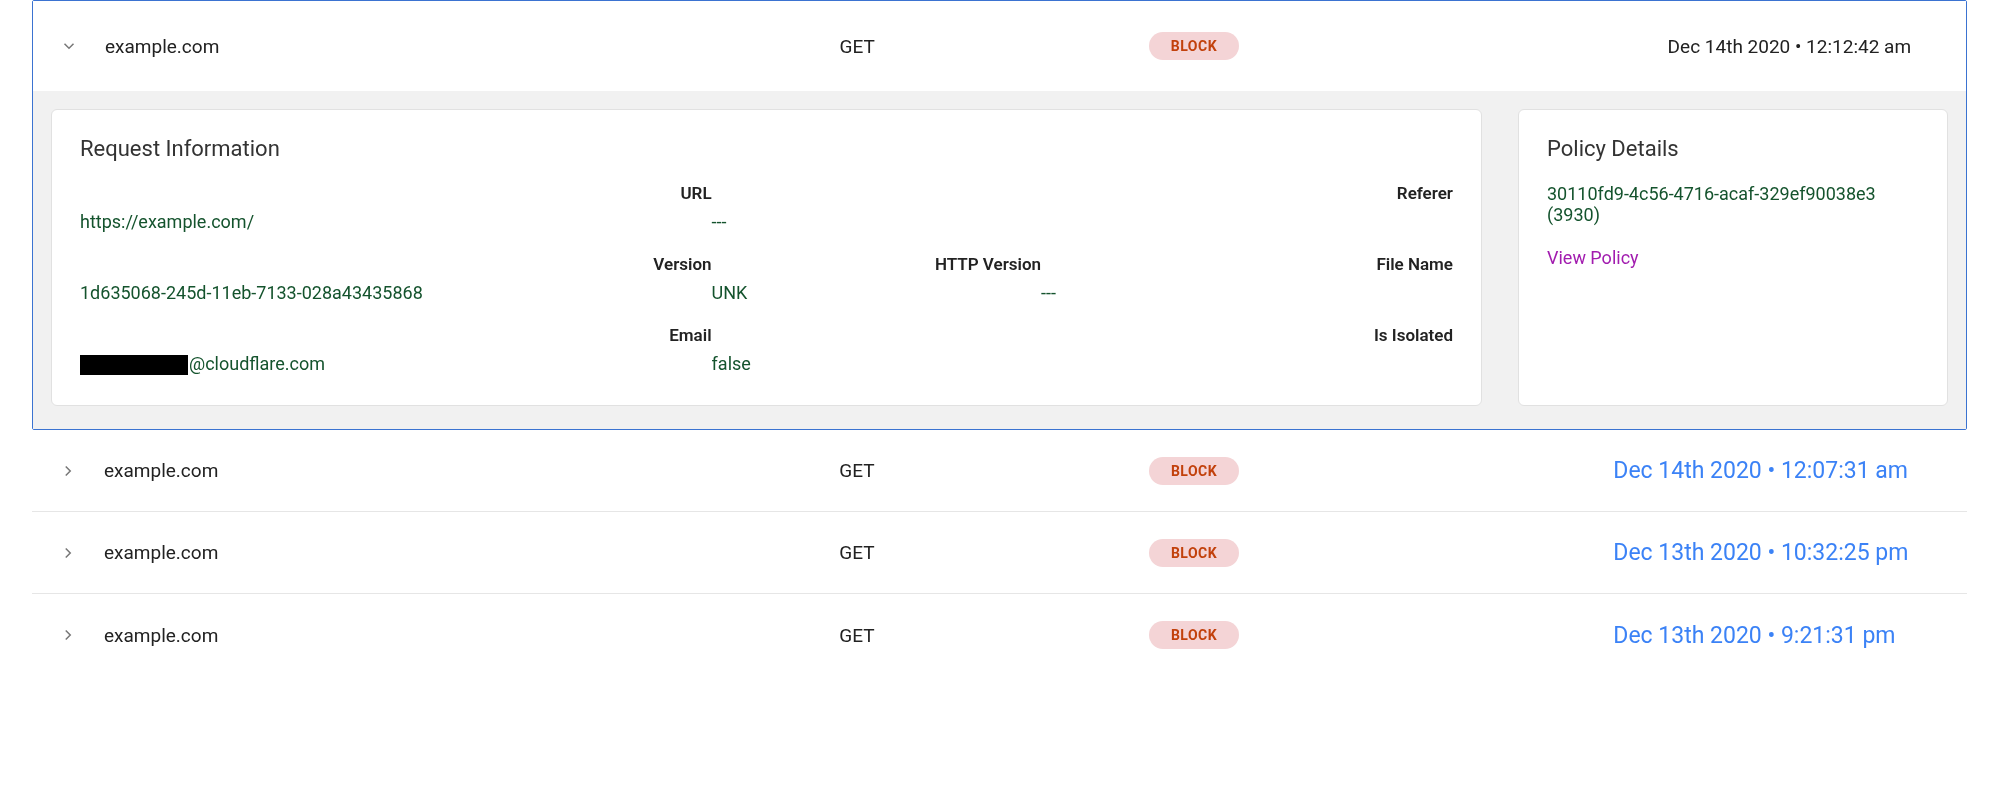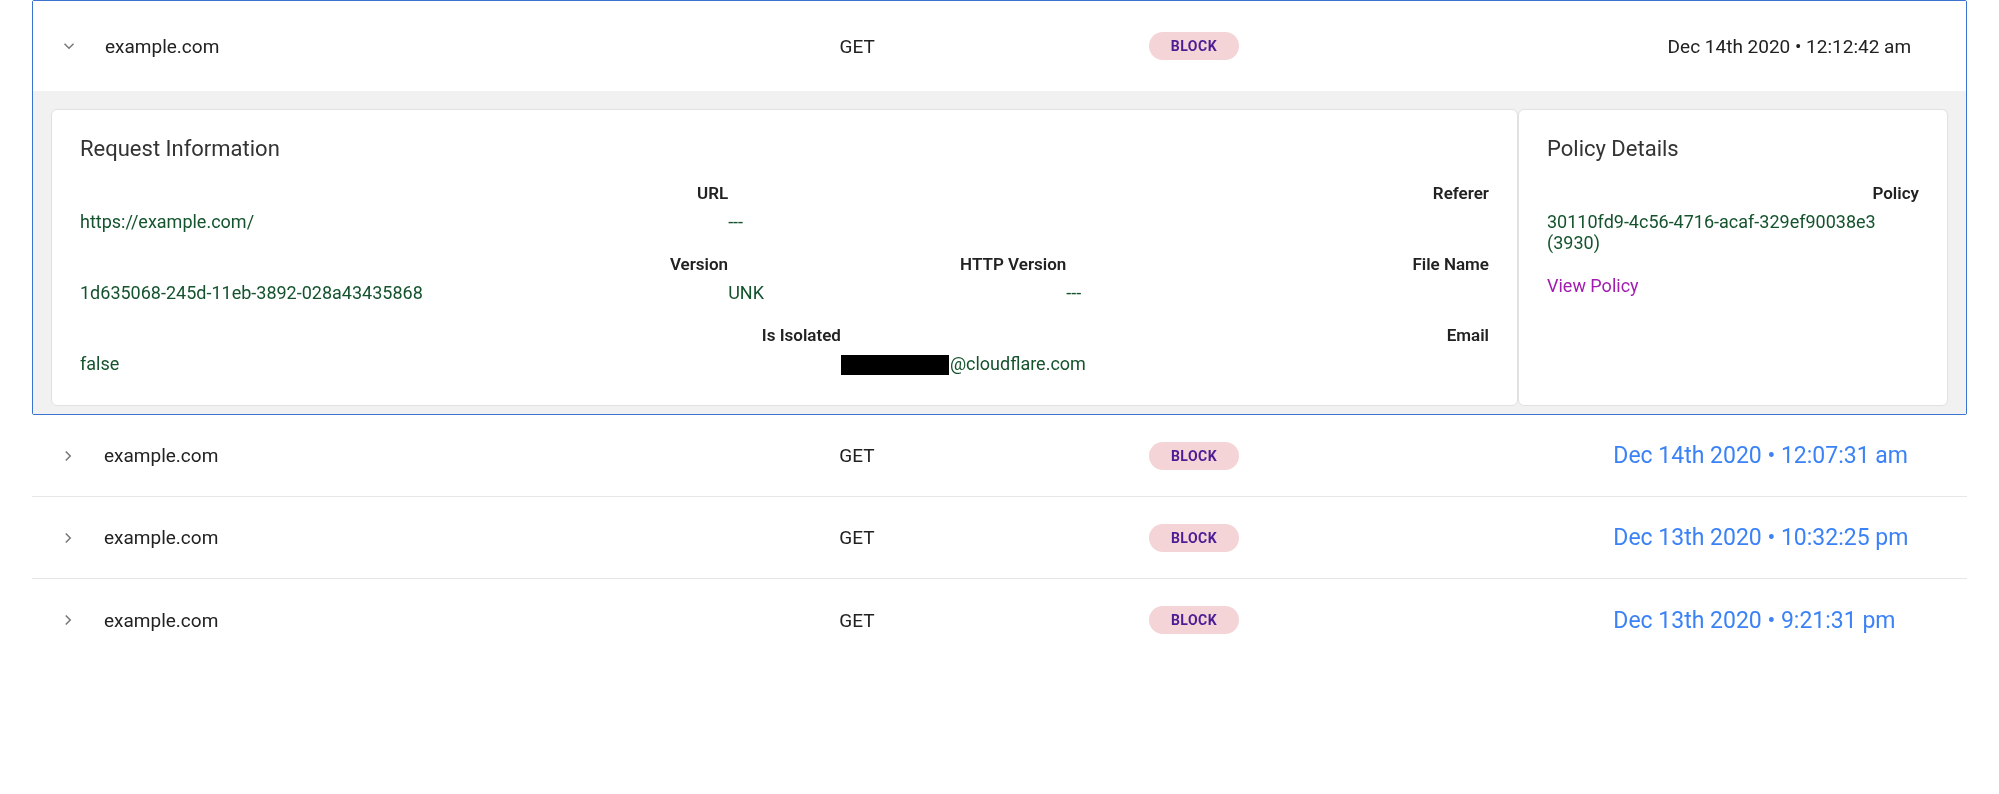--- a/index.html
+++ b/index.html
@@ -53,21 +53,21 @@
       flex: 0 0 24%;
     }
     .row .col-time {
       flex: 1;
       font-size: 23px;
       color: #3b82f6;
     }
     .badge {
       display: inline-block;
       background: #f4d4d6;
-      color: #4c1d95;
+      color: #c2410c;
       font-weight: 700;
       font-size: 14px;
       letter-spacing: 0.5px;
       padding: 6px 22px;
       border-radius: 999px;
     }
     .expanded-wrapper {
       border: 1px solid #3b73d1;
       border-radius: 2px;
     }
@@ -78,22 +78,23 @@
       height: 90px;
       cursor: pointer;
     }
     .expanded-row .chevron { width: 72px; display:flex; justify-content:center; align-items:center;}
     .expanded-row .col-domain { flex: 0 0 38%; font-size: 19px;}
     .expanded-row .col-method { flex: 0 0 16%; font-size:19px;}
     .expanded-row .col-status { flex: 0 0 24%; }
     .expanded-row .col-time { flex: 1; font-size:19px;text-align:center;}
     .details-bg {
       background: #f1f1f1;
-      padding: 18px 18px 8px 18px;
-      display: flex;
+      padding: 18px 18px 23px 18px;
+      display: flex;
+      gap: 36px;
     }
     .card {
       background: #fff;
       border: 1px solid #e1e1e1;
       border-radius: 6px;
       padding: 26px 28px 30px 28px;
     }
     .card-left {
       flex: 1 1 auto;
     }
@@ -171,50 +172,49 @@
           </div>
           <div class="field">
             <div class="field-label">Referer</div>
             <div class="field-value">---</div>
           </div>
         </div>
 
         <div class="field-row">
           <div class="field" style="flex:0 0 46%;">
             <div class="field-label">Version</div>
-            <div class="field-value">1d635068-245d-11eb-3892-028a43435868</div>
+            <div class="field-value">1d635068-245d-11eb-7133-028a43435868</div>
           </div>
           <div class="field" style="flex:0 0 24%;">
             <div class="field-label">HTTP Version</div>
             <div class="field-value">UNK</div>
           </div>
           <div class="field">
             <div class="field-label">File Name</div>
             <div class="field-value">---</div>
           </div>
         </div>
 
         <div class="field-row">
-          <div class="field">
-            <div class="field-label">Is Isolated</div>
-            <div class="field-value">false</div>
-          </div>
           <div class="field" style="flex:0 0 46%;">
             <div class="field-label">Email</div>
             <div class="field-value">
               <span class="redacted"></span><span>@cloudflare.com</span>
             </div>
           </div>
+          <div class="field">
+            <div class="field-label">Is Isolated</div>
+            <div class="field-value">false</div>
+          </div>
         </div>
       </div>
 
       <div class="card card-right">
         <div class="card-title">Policy Details</div>
         <div class="field" style="margin-bottom:22px;">
-          <div class="field-label">Policy</div>
           <div class="field-value">30110fd9-4c56-4716-acaf-329ef90038e3 (3930)</div>
         </div>
         <a href="#" class="link">View Policy</a>
       </div>
     </div>
   </div>
 
   <div class="row" style="border-top:none;">
     <div class="chevron">
       <svg viewBox="0 0 24 24">

